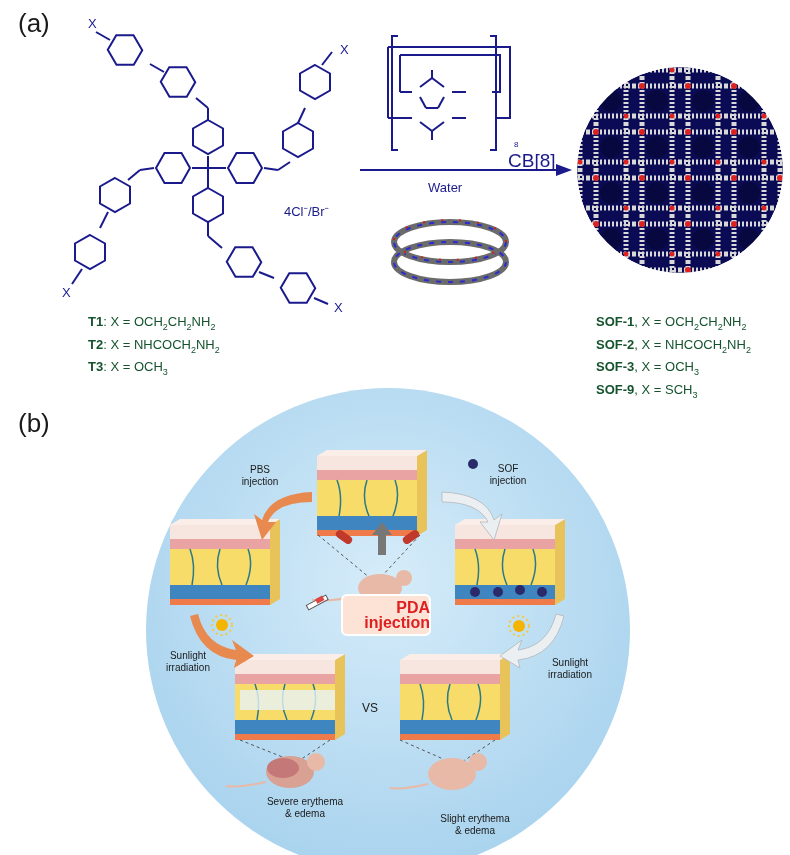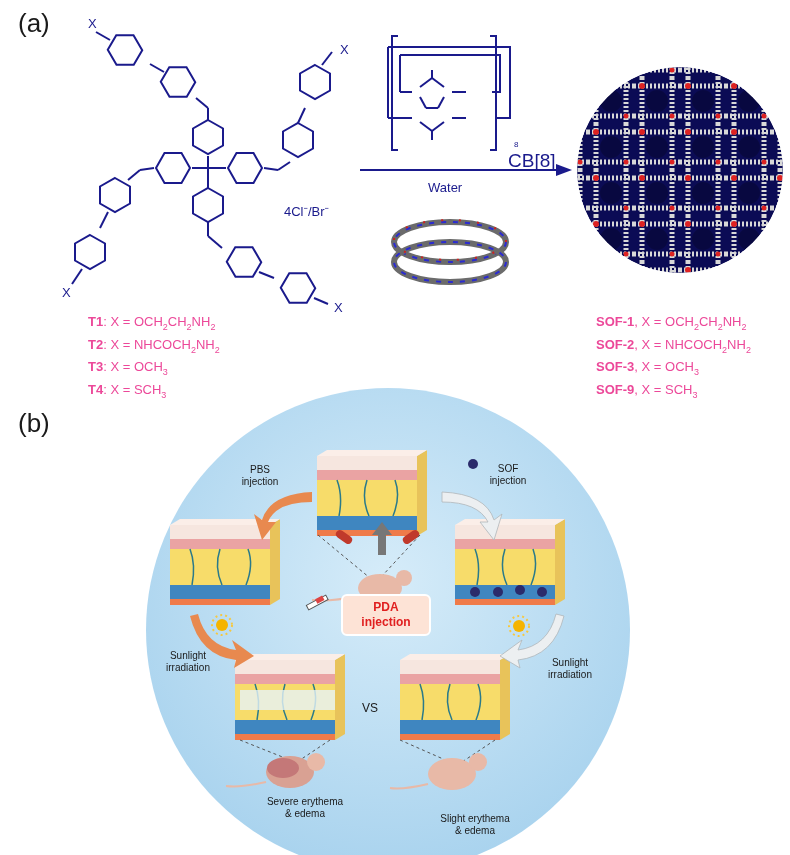--- a/index.html
+++ b/index.html
@@ -1,20 +1,20 @@
 <!DOCTYPE html>
 <html><head>
 <meta charset="utf-8">
 <style>
   html,body{margin:0;padding:0;background:#ffffff;}
   body{width:790px;height:855px;position:relative;overflow:hidden;font-family:"Liberation Sans",sans-serif;}
   .abs{position:absolute;}
   .panel-label{font-size:26px;color:#1a1a1a;font-family:"Liberation Sans",sans-serif;}
   .navy{color:#1a1a8c;}
-  .chem-label{font-size:13px;color:#ec4899;line-height:18px;}
+  .chem-label{font-size:13px;color:#14532d;line-height:18px;}
   .chem-label b{font-weight:bold;}
   .chem-label sub{font-size:9px;}
   .lbl{font-size:10px;color:#1a1a1a;text-align:center;line-height:12px;}
   svg{position:absolute;left:0;top:0;}
 </style>
 </head>
 <body>
 
 <div class="abs panel-label" style="left:18px;top:8px;">(a)</div>
 <div class="abs panel-label" style="left:18px;top:408px;">(b)</div>
@@ -123,21 +123,20 @@
 <div class="abs navy" style="left:334px;top:300px;font-size:13px;">X</div>
 <div class="abs navy" style="left:284px;top:202px;font-size:13px;">4Cl⁻/Br⁻</div>
 <div class="abs navy" style="left:514px;top:140px;font-size:8px;">8</div>
 <div class="abs navy" style="left:508px;top:150px;font-size:19px;">CB[8]</div>
 <div class="abs navy" style="left:428px;top:180px;font-size:13px;">Water</div>
 
 <div class="abs chem-label" style="left:88px;top:313px;">
   <div><b>T1</b>: <span>X = OCH<sub>2</sub>CH<sub>2</sub>NH<sub>2</sub></span></div>
   <div><b>T2</b>: <span>X = NHCOCH<sub>2</sub>NH<sub>2</sub></span></div>
   <div><b>T3</b>: <span>X = OCH<sub>3</sub></span></div>
-  <div><b>T4</b>: <span>X = SCH<sub>3</sub></span></div>
 </div>
 
 <div class="abs chem-label" style="left:596px;top:313px;">
   <div><b>SOF-1</b>, <span>X = OCH<sub>2</sub>CH<sub>2</sub>NH<sub>2</sub></span></div>
   <div><b>SOF-2</b>, <span>X = NHCOCH<sub>2</sub>NH<sub>2</sub></span></div>
   <div><b>SOF-3</b>, <span>X = OCH<sub>3</sub></span></div>
   <div><b>SOF-9</b>, <span>X = SCH<sub>3</sub></span></div>
 </div>
 
 <svg width="790" height="855">
@@ -226,21 +225,21 @@
 </svg>
 
 <div class="abs lbl" style="left:230px;top:464px;width:60px;">
   <div>PBS</div>
     <div>injection</div>
 </div>
 <div class="abs lbl" style="left:478px;top:463px;width:60px;">
   <div>SOF</div>
     <div>injection</div>
 </div>
-<div class="abs" style="left:342px;top:600px;width:88px;text-align:center;color:#e02020;font-weight:bold;font-size:12px;line-height:15px;">
+<div class="abs" style="left:342px;top:600px;width:88px;text-align:right;color:#e02020;font-weight:bold;font-size:16px;line-height:15px;">
   <div>PDA</div>
     <div>injection</div>
 </div>
 <div class="abs lbl" style="left:158px;top:650px;width:60px;">
   <div>Sunlight</div>
     <div>irradiation</div>
 </div>
 <div class="abs lbl" style="left:540px;top:657px;width:60px;">
   <div>Sunlight</div>
     <div>irradiation</div>

